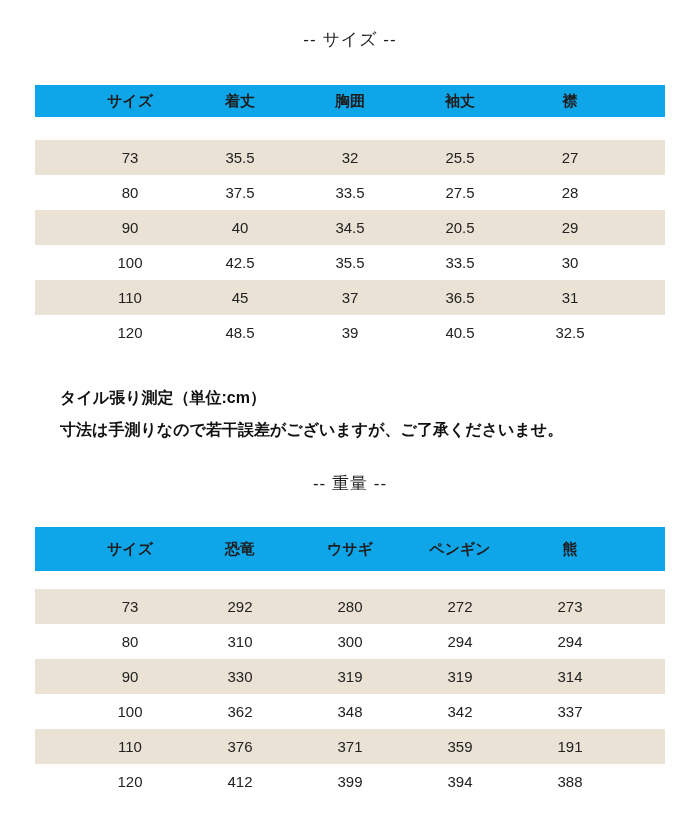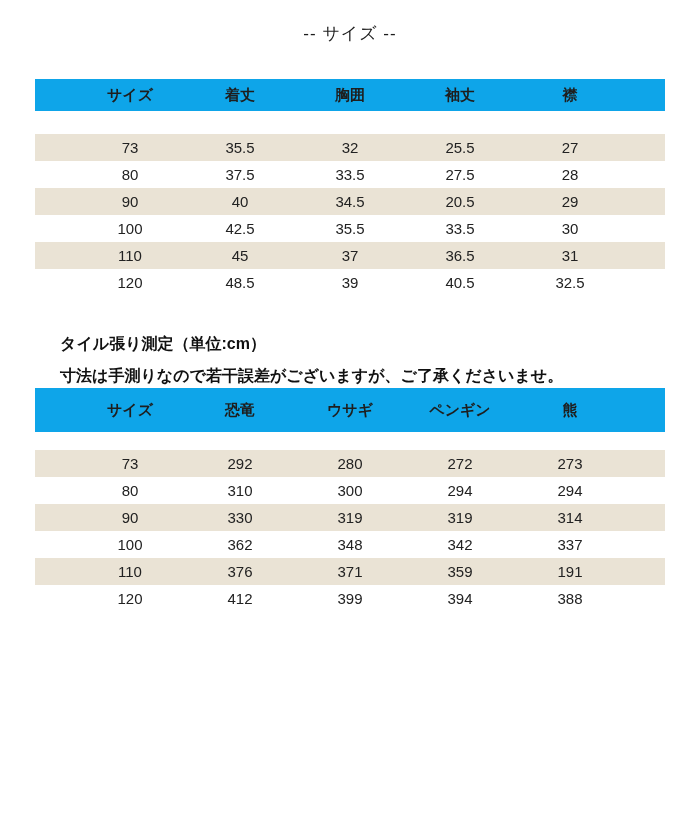--- a/index.html
+++ b/index.html
@@ -7,21 +7,21 @@
     padding: 0;
     background: #ffffff;
     font-family: "Liberation Sans", "DejaVu Sans", sans-serif;
     color: #222222;
   }
   .page {
     width: 700px;
     height: 830px;
     margin: 0 auto;
     box-sizing: border-box;
-    padding-top: 22px;
+    padding-top: 28px;
     overflow: hidden;
   }
   .section-title {
     text-align: center;
     font-size: 17px;
     line-height: 24px;
     color: #1c1c1c;
     letter-spacing: 1px;
   }
   .title-size { margin-bottom: 33px; }
@@ -45,21 +45,21 @@
   }
   .thead.tall { height: 44px; }
   .thcell { text-align: center; }
 
   .tbody { margin-top: 23px; }
   .tbody2 { margin-top: 18px; }
   .trow {
     display: grid;
     grid-template-columns: repeat(5, 1fr);
     align-items: center;
-    height: 27px;
+    height: 35px;
     padding: 0 40px;
     box-sizing: border-box;
     font-size: 15px;
     color: #222222;
   }
   .trow.alt { background: #eae3d5; }
   .tcell { text-align: center; }
 
   .note {
     margin-left: 60px;
@@ -130,20 +130,21 @@
           <div class="tcell">39</div>
           <div class="tcell">40.5</div>
           <div class="tcell">32.5</div>
         </div>
       </div>
   </div>
 
   <div class="note note-measure">タイル張り測定（単位:cm）</div>
   <div class="note note-tolerance">寸法は手測りなので若干誤差がございますが、ご了承くださいませ。</div>
 
+  <div class="section-title title-weight">--  重量  --</div>
 
   <div class="dtable">
     <div class="thead tall">
       <div class="thcell">サイズ</div>
       <div class="thcell">恐竜</div>
       <div class="thcell">ウサギ</div>
       <div class="thcell">ペンギン</div>
       <div class="thcell">熊</div>
     </div>
     <div class="tbody tbody2">

